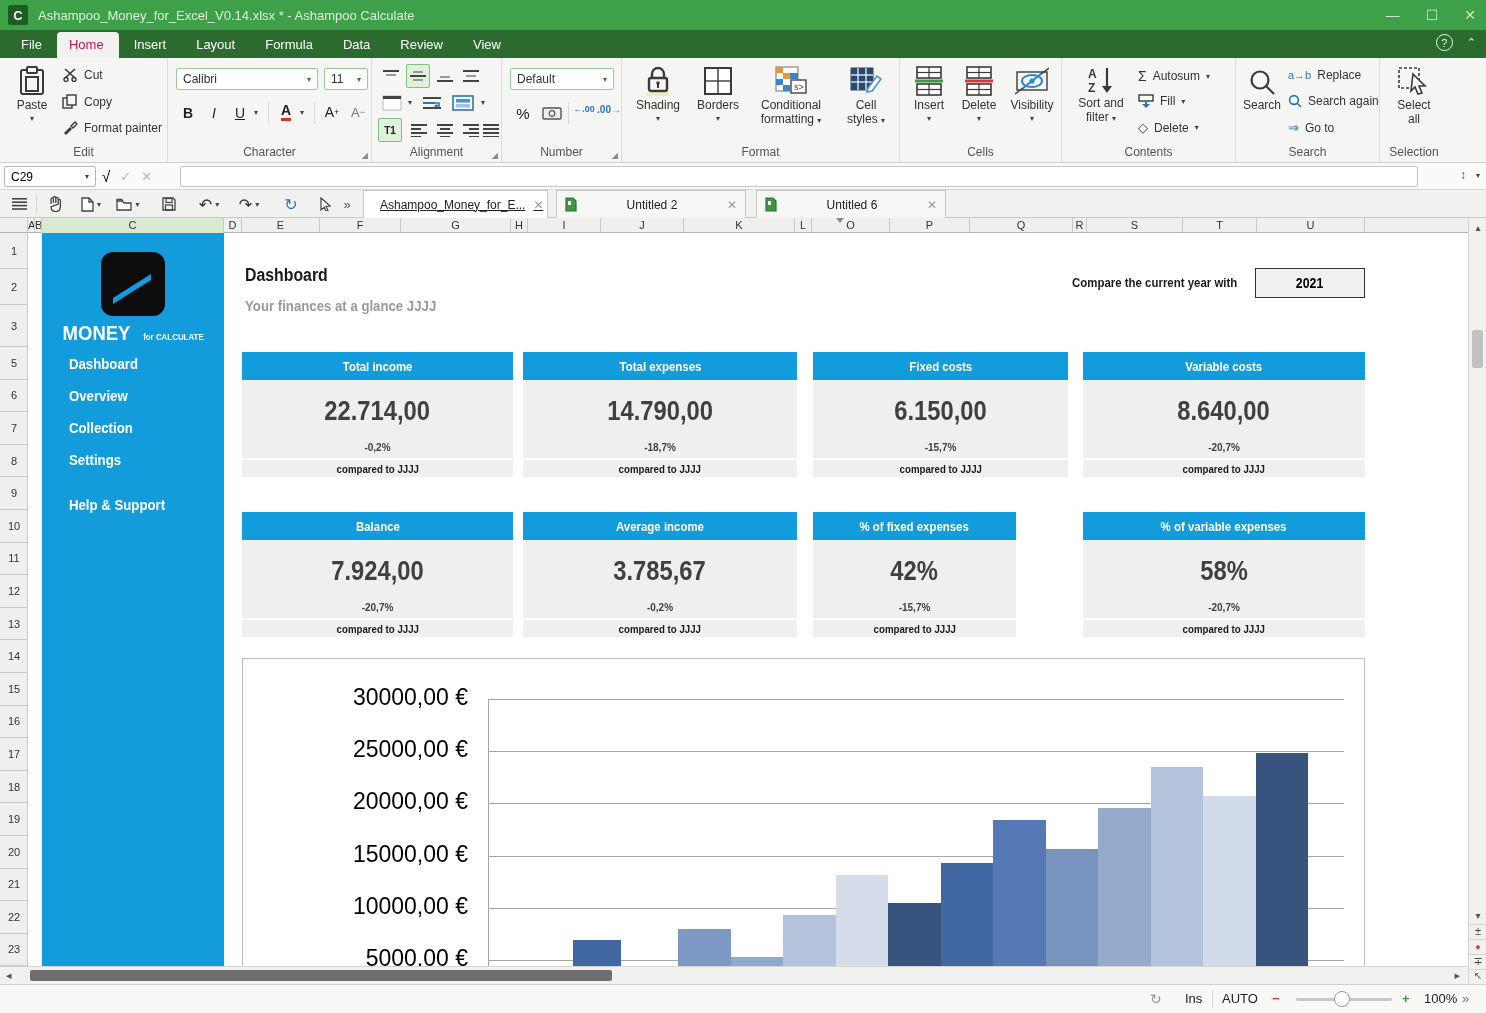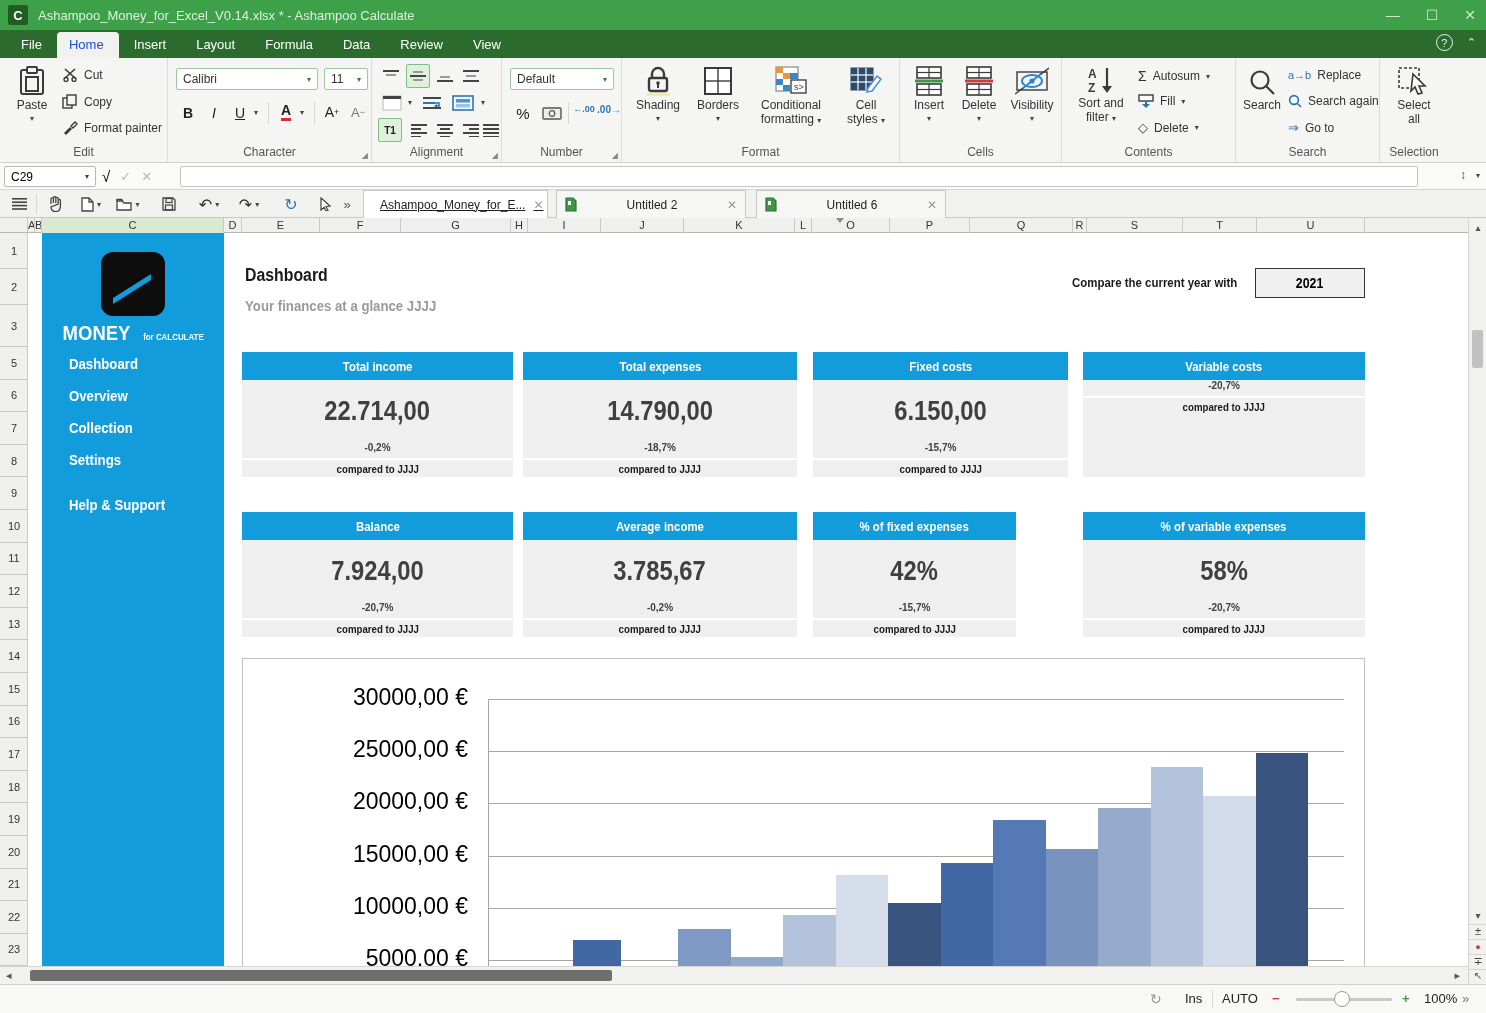--- a/index.html
+++ b/index.html
@@ -10,21 +10,21 @@
   
   .titlebar { position:absolute; left:0; top:0; width:1486px; height:30px; background:#3EA049; display:flex; align-items:center; }
   .app-icon { width:20px; height:20px; margin-left:8px; background:#1F5D22; color:#fff; font-weight:bold; font-size:13px; display:flex; align-items:center; justify-content:center; border-radius:2px; }
   .title-text { color:#DFF0DF; font-size:13px; margin-left:10px; }
   .win-btns { position:absolute; right:10px; top:0; height:30px; display:flex; align-items:center; gap:26px; color:#CFE8CF; font-size:14px; }
   .win-btns span { cursor:default; }
 
   
   .menubar { position:absolute; left:0; top:30px; width:1486px; height:28px; background:#2B6C2E; display:flex; align-items:flex-end; padding-left:6px; }
   .mtab { color:#fff; font-size:13px; padding:5px 15px 6px 15px; cursor:pointer; }
-  .mtab.active { background:#F1F1EF; color:#1d4ed8; border-radius:4px 4px 0 0;padding-left:12px; }
+  .mtab.active { background:#F1F1EF; color:#be185d; border-radius:4px 4px 0 0;padding-left:12px; }
   .menu-right { position:absolute; right:10px; top:34px; display:flex; gap:14px; color:#E8F5E8; font-size:13px; align-items:center; }
   .help-circle { width:17px; height:17px; border:1px solid #E8F5E8; border-radius:50%; display:flex; align-items:center; justify-content:center; font-size:11px; }
 
   
   .ribbon { position:absolute; left:0; top:58px; width:1486px; height:105px; background:#F5F5F3; border-bottom:1px solid #CFCFCF; font-size:12px; color:#333; }
   .rgroup { position:absolute; top:0; height:104px; border-right:1px solid #DDDDDB; }
   .glabel { position:absolute; bottom:3px; left:0; right:0; text-align:center; color:#555; font-size:12px; }
   .gexpand { position:absolute; bottom:2px; right:3px; font-size:8px; color:#888; }
   .bigbtn { position:absolute; display:flex; flex-direction:column; align-items:center; gap:2px; cursor:pointer; }
   .smallitem { position:absolute; display:flex; align-items:center; gap:6px; cursor:pointer; white-space:nowrap; }
@@ -688,20 +688,23 @@
         <div class="card-v">
           <span class="condc">6.150,00</span>
         </div>
         <div class="card-d">-15,7%</div>
         <div class="card-f"><span class="condc">compared to JJJJ</span></div>
       </div>
       <div class="card" style="left: 1055px; top: 119px; width: 282px;">
         <div class="card-h" style="background: rgb(18, 156, 219);">
           <span class="condc">Variable costs</span>
         </div>
+        <div class="card-v">
+          <span class="condc">8.640,00</span>
+        </div>
         <div class="card-d">-20,7%</div>
         <div class="card-f"><span class="condc">compared to JJJJ</span></div>
       </div>
       <div class="card" style="left: 214px; top: 279px; width: 271px;">
         <div class="card-h" style="background: rgb(18, 156, 219);">
           <span class="condc">Balance</span>
         </div>
         <div class="card-v">
           <span class="condc">7.924,00</span>
         </div>

